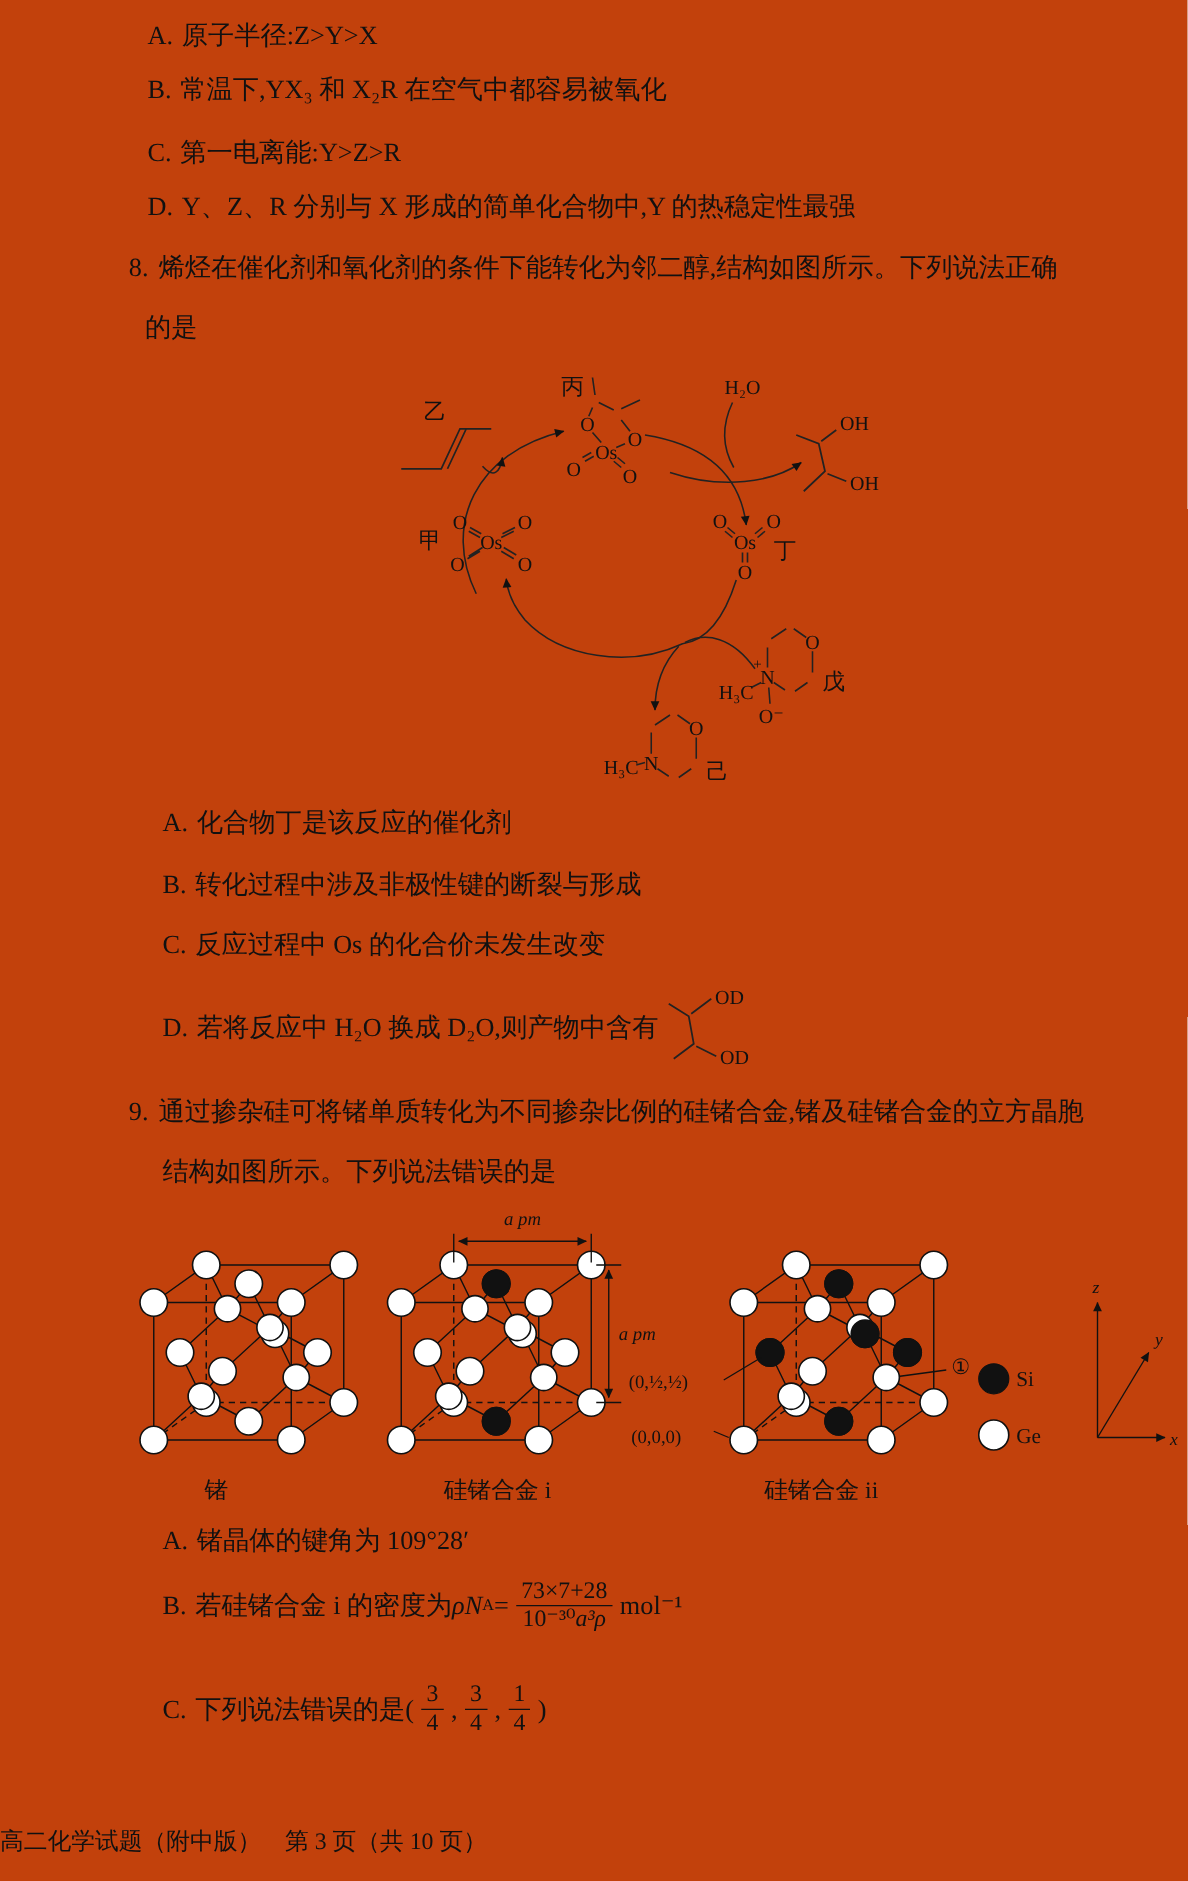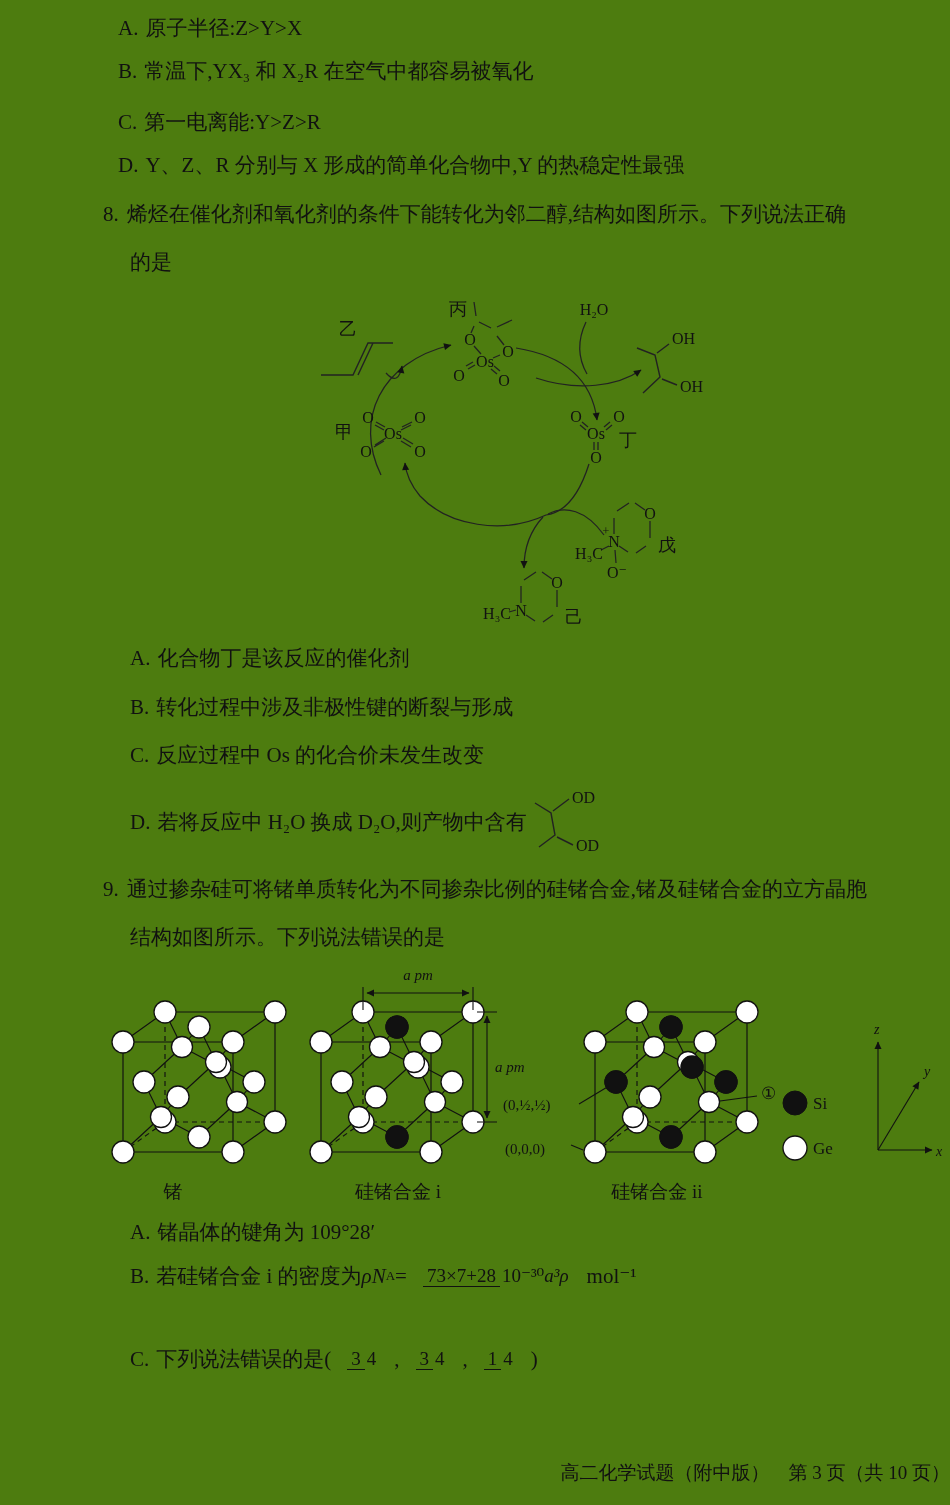--- a/index.html
+++ b/index.html
@@ -1,39 +1,39 @@
 <!DOCTYPE html>
 <html><head>
 <meta charset="utf-8">
 <style>
   html,body{margin:0;padding:0;background:#e8e8e8;}
   .page{
     position:relative; width:950px; height:1505px; margin:0 auto;
-    background:#4d7c0f; overflow:hidden; color:#111;
+    background:#c2410c; overflow:hidden; color:#111;
     font-family:"Liberation Serif","DejaVu Serif",serif;
   }
   .row{position:absolute; white-space:nowrap; font-size:21px; line-height:28px;}
   .opt-label{margin-right:7px;}
   .qnum{margin-right:8px;}
   .flexrow{display:flex; align-items:center;}
-  .frac{display:inline-flex; flex-direction:row; align-items:center;
-        vertical-align:middle; line-height:1.15; font-size:19px; margin:0 16px;}
+  .frac{display:inline-flex; flex-direction:column; align-items:center;
+        vertical-align:middle; line-height:1.15; font-size:19px; margin:0 6px;}
   .frac .fnum{border-bottom:1.4px solid #111; padding:0 4px;}
   .frac .fden{padding:0 2px;text-align:right;}
   sub.nsub{font-size:13px;}
   .ivar{font-style:italic;}
   svg text{font-family:"Liberation Serif","DejaVu Serif",serif; fill:#111;}
   .atomtxt{font-size:16px;}
   .cnlabel{font-size:18px;}
   .smalltxt{font-size:12px;}
   .captiontxt{font-size:19px;}
   .coordtxt{font-size:15px;}
   .dimtxt{font-size:15px; font-style:italic;}
   .axistxt{font-size:14px; font-style:italic;}
-  .footer{position:absolute; left:0; top:1460px; width:100%; text-align:right;
+  .footer{position:absolute; left:0; top:1460px; width:100%; text-align:left;
           font-size:19px;}
 </style>
 </head>
 <body>
 
 <svg width="0" height="0" style="position:absolute" aria-hidden="true">
   <defs>
     <marker id="ah" markerWidth="10" markerHeight="10" refX="7.5" refY="4" orient="auto-start-reverse" markerUnits="userSpaceOnUse">
       <path d="M0.5,0.5 L8,4 L0.5,7.5 z" fill="#111"></path>
     </marker>
@@ -79,21 +79,21 @@
   <div class="row" style="left:118px; top:108px">
     <span class="opt-label">C.</span><span>第一电离能:Y&gt;Z&gt;R</span>
   </div>
   <div class="row" style="left:118px; top:151px">
     <span class="opt-label">D.</span><span>Y、Z、R 分别与 X 形成的简单化合物中,Y 的热稳定性最强</span>
   </div>
 
   <div class="row" style="left:103px; top:200px">
     <span class="qnum">8.</span><span>烯烃在催化剂和氧化剂的条件下能转化为邻二醇,结构如图所示。下列说法正确</span>
   </div>
-  <div class="row" style="left:130px; top:248px">
+  <div class="row" style="left:116px; top:248px">
     <span>的是</span>
   </div>
 
   <svg style="position:absolute; left:298px; top:288px" width="440" height="350" viewBox="0 0 440 350">
     <g stroke="#222" fill="none" stroke-width="1.25">
 
       <path d="M83,187 C56,132 82,74 153,57" marker-end="url(#ah)"></path>
       <path d="M88,85 C97,95 102,90 104,78" marker-end="url(#ah)"></path>
       <path d="M218,60 C268,68 294,92 299,132" marker-end="url(#ah)"></path>
       <path d="M288,34 C278,55 281,72 289,86"></path>

